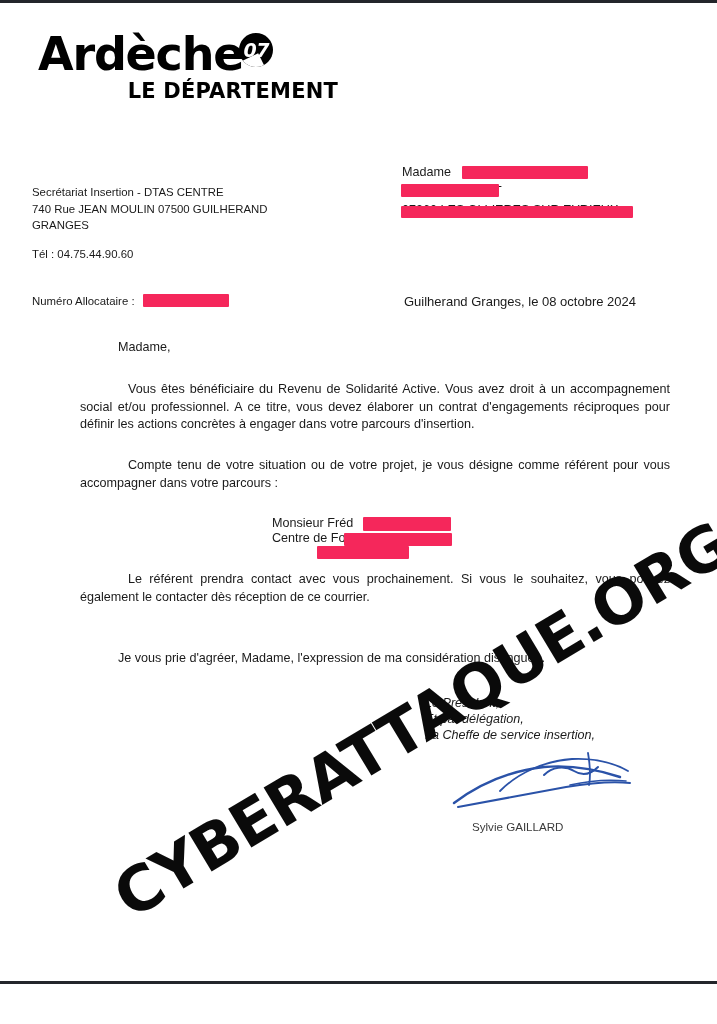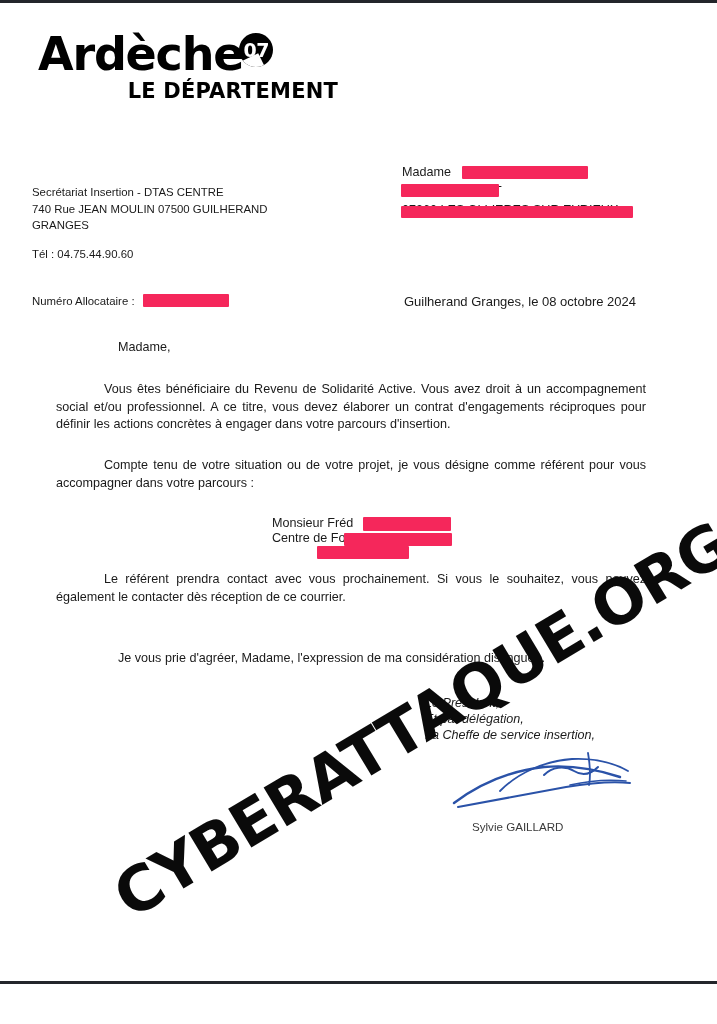--- a/index.html
+++ b/index.html
@@ -59,20 +59,21 @@
     position: absolute;
     left: 0; right: 0;
     top: 50%;
     transform: translateY(-52%);
     text-align: center;
     color: #ffffff;
     font-family: "DejaVu Sans", sans-serif;
     font-weight: 700;
     font-size: 19px;
     letter-spacing: -0.5px;
+    font-style: italic;
   }
   .logo-badge::after {
     content: "";
     position: absolute;
     left: -6px;
     bottom: -7px;
     width: 30px;
     height: 15px;
     background: #ffffff;
     transform: rotate(-26deg);
@@ -159,21 +160,21 @@
     color: #1a1a1a;
   }
 
   .para {
     position: absolute;
     font-size: 12.6px;
     line-height: 17.5px;
     color: #1a1a1a;
     text-align: justify;
     text-indent: 48px;
-    left: 56px;
+    left: 80px;
     width: 590px;
   }
   .para.p1 { top: 378px; }
   .para.p2 { top: 454px; }
   .para.p3 { top: 568px; }
 
   .closing {
     position: absolute;
     left: 118px;
     top: 648px;

